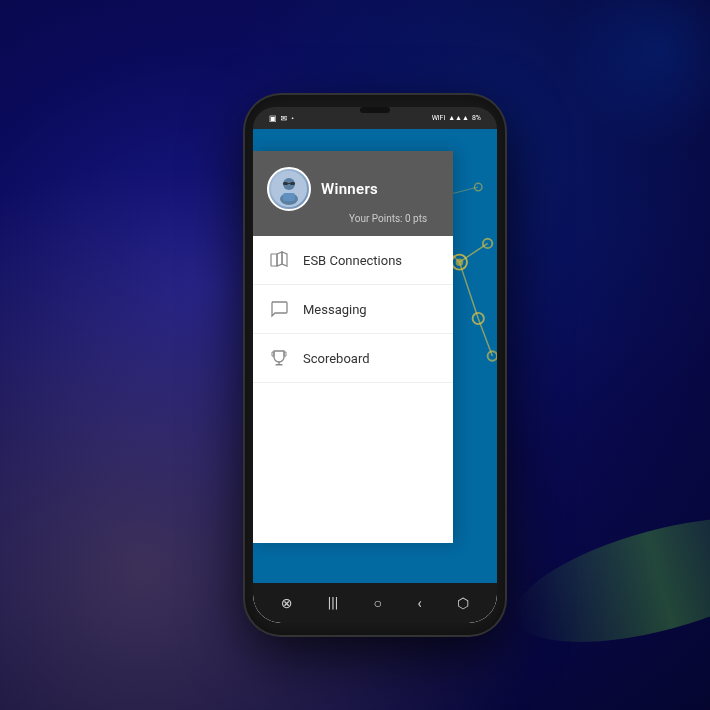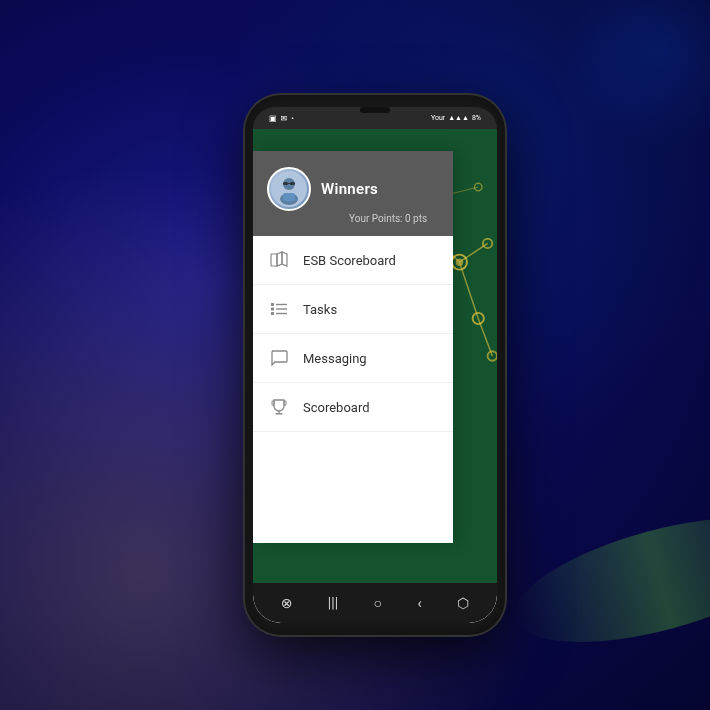--- a/index.html
+++ b/index.html
@@ -193,21 +193,21 @@
 
     .menu-label {
       color: #333;
       font-size: 13px;
       font-weight: 400;
     }
 
     
     .main-content {
       flex: 1;
-      background: #14532d;
+      background: #0369a1;
       position: relative;
       overflow: hidden;
     }
 
     
     .network-dots {
       position: absolute;
       right: 0;
       top: 0;
       width: 100%;
@@ -268,21 +268,21 @@
 
       <div class="phone-notch"></div>
 
       <div class="status-bar">
         <div class="status-left">
           <span>▣</span>
           <span>✉</span>
           <span>•</span>
         </div>
         <div class="status-right">
-          <span>Your</span>
+          <span>WiFi</span>
           <span>▲▲▲</span>
           <span>8%</span>
         </div>
       </div>
 
       <div class="phone-screen">
 
         <div class="main-content">
 
           <svg class="network-dots" viewBox="0 0 260 400" xmlns="http://www.w3.org/2000/svg">
@@ -333,36 +333,23 @@
             <div class="menu-items">
 
               <div class="menu-item">
                 <div class="menu-icon">
                   <svg width="18" height="18" viewBox="0 0 18 18" xmlns="http://www.w3.org/2000/svg">
                     <rect x="1" y="3" width="6" height="12" rx="0.5" fill="none" stroke="#888" stroke-width="1.2"></rect>
                     <polygon points="7,3 12,1 12,13 7,15" fill="none" stroke="#888" stroke-width="1.2"></polygon>
                     <polygon points="12,1 17,3 17,15 12,13" fill="none" stroke="#888" stroke-width="1.2"></polygon>
                   </svg>
                 </div>
-                <span class="menu-label">ESB Scoreboard</span>
+                <span class="menu-label">ESB Connections</span>
               </div>
 
-              <div class="menu-item">
-                <div class="menu-icon">
-                  <svg width="18" height="18" viewBox="0 0 18 18" xmlns="http://www.w3.org/2000/svg">
-                    <rect x="1" y="3" width="3" height="3" rx="0.5" fill="#888"></rect>
-                    <line x1="6" y1="4.5" x2="17" y2="4.5" stroke="#888" stroke-width="1.4"></line>
-                    <rect x="1" y="7.5" width="3" height="3" rx="0.5" fill="#888"></rect>
-                    <line x1="6" y1="9" x2="17" y2="9" stroke="#888" stroke-width="1.4"></line>
-                    <rect x="1" y="12" width="3" height="3" rx="0.5" fill="#888"></rect>
-                    <line x1="6" y1="13.5" x2="17" y2="13.5" stroke="#888" stroke-width="1.4"></line>
-                  </svg>
-                </div>
-                <span class="menu-label">Tasks</span>
-              </div>
 
               <div class="menu-item">
                 <div class="menu-icon">
                   <svg width="18" height="18" viewBox="0 0 18 18" xmlns="http://www.w3.org/2000/svg">
                     <path d="M2 2 h14 a1 1 0 0 1 1 1 v9 a1 1 0 0 1 -1 1 H5 L2 16 V3 a1 1 0 0 1 1 -1 z" fill="none" stroke="#888" stroke-width="1.3"></path>
                   </svg>
                 </div>
                 <span class="menu-label">Messaging</span>
               </div>
 

